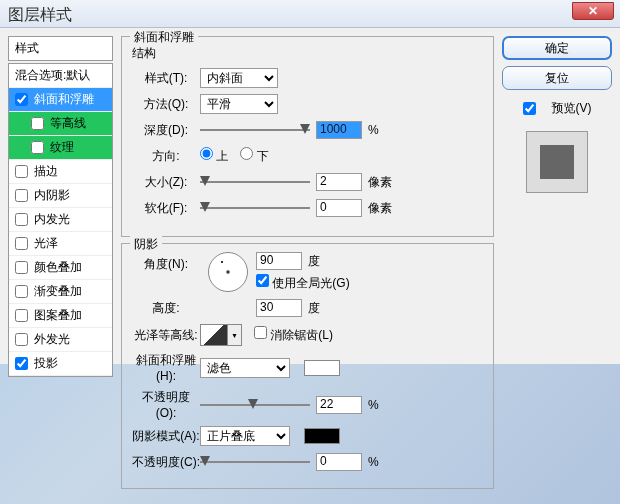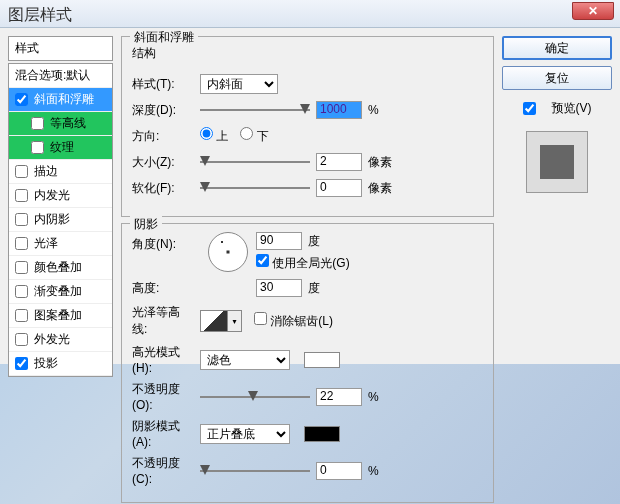--- a/index.html
+++ b/index.html
@@ -13,41 +13,41 @@
 .styles-list { border: 1px solid #999; background: #fff; }
 .style-item { padding: 3px 6px; border-bottom: 1px solid #eee; display: flex; align-items: center; cursor: pointer; }
 .style-item.selected { background: #3399ff; color: #fff; }
 .style-item.subsel { background: #22c55e; }
 .style-item.indent { padding-left: 22px; }
 .style-item input[type=checkbox] { margin-right: 6px; }
 .main-area { flex: 1; display: flex; flex-direction: column; gap: 6px; }
 .fieldset { border: 1px solid #aaa; padding: 8px 10px 10px; position: relative; }
 .fieldset-title { position: absolute; top: -8px; left: 8px; background: #f0f0f0; padding: 0 4px; font-size: 12px; }
 .section { margin-bottom: 8px; }
-.section-title { font-size: 12px; margin-bottom: 12px; }
+.section-title { font-size: 12px; margin-bottom: 6px; }
 .row { display: flex; align-items: center; margin-bottom: 6px; min-height: 20px; }
-.row-label { width: 68px; text-align: left; padding-right: 6px; }
+.row-label { width: 68px; text-align: center; }
 .row select { width: 78px; height: 20px; border: 1px solid #999; background: #fff; padding: 0 2px; }
 .slider { flex: 0 0 110px; height: 16px; position: relative; margin-right: 6px; }
 .slider-track { position: absolute; top: 7px; left: 0; right: 0; height: 2px; background: #888; }
 .slider-thumb { position: absolute; top: 2px; width: 0; height: 0; border-left: 5px solid transparent; border-right: 5px solid transparent; border-top: 10px solid #555; }
 .numbox { width: 46px; height: 18px; border: 1px solid #999; background: #fff; padding: 0 3px; text-align: left; }
-.numbox.sel { background: #3399ff; color: #4c1d95; }
+.numbox.sel { background: #3399ff; color: #0f172a; }
 .unit { margin-left: 6px; }
 .radio-group { display: flex; gap: 12px; }
 .angle-circle { width: 40px; height: 40px; border: 1px solid #888; border-radius: 50%; background: #fff; margin: 0 8px; position: relative; }
 .angle-dot { width: 3px; height: 3px; background: #333; position: absolute; top: 50%; left: 50%; transform: translate(-50%,-50%); }
 .angle-tick { position: absolute; width: 2px; height: 2px; background: #333; top: 8px; left: 12px; }
 .contour-swatch { width: 28px; height: 22px; border: 1px solid #888; background: linear-gradient(135deg, #fff 48%, #333 50%); display: inline-block; vertical-align: middle; }
 .color-swatch { width: 36px; height: 16px; border: 1px solid #888; display: inline-block; }
 .color-swatch.white { background: #fff; }
 .color-swatch.black { background: #000; }
 .dropdown-arrow { width: 14px; height: 22px; border: 1px solid #888; border-left: none; background: #eee; display: inline-flex; align-items: center; justify-content: center; font-size: 8px; }
 .right-panel { width: 110px; display: flex; flex-direction: column; gap: 6px; }
-.btn { height: 24px; border: 1px solid #6a8bbd; background: linear-gradient(#fdfdff, #e0ebf7); border-radius: 2px; cursor: pointer; display: flex; align-items: center; justify-content: center; }
+.btn { height: 24px; border: 1px solid #6a8bbd; background: linear-gradient(#fdfdff, #e0ebf7); border-radius: 7px; cursor: pointer; display: flex; align-items: center; justify-content: center; }
 .btn.primary { border: 2px solid #3a7dd8; }
 .preview-check { display: flex; align-items: center; justify-content: center; gap: 16px; margin-top: 4px; }
 .preview-box { width: 62px; height: 62px; background: #ddd; border: 1px solid #999; margin: 8px auto 0; display: flex; align-items: center; justify-content: center; }
 .preview-inner { width: 34px; height: 34px; background: #666; }
 </style>
 </head>
 <body>
 
 <div class="titlebar">
   <span class="titlebar-text">图层样式</span>
@@ -75,25 +75,25 @@
           <div class="style-item subsel indent">
             <input type="checkbox" style="">
             <span>纹理</span>
           </div>
           <div class="style-item">
             <input type="checkbox" style="">
             <span>描边</span>
           </div>
           <div class="style-item">
             <input type="checkbox" style="">
+            <span>内阴影</span>
+          </div>
+          <div class="style-item">
+            <input type="checkbox" style="">
             <span>内发光</span>
-          </div>
-          <div class="style-item">
-            <input type="checkbox" style="">
-            <span>内阴影</span>
           </div>
           <div class="style-item">
             <input type="checkbox" style="">
             <span>光泽</span>
           </div>
           <div class="style-item">
             <input type="checkbox" style="">
             <span>颜色叠加</span>
           </div>
           <div class="style-item">
@@ -117,20 +117,24 @@
   </div>
 
   <div class="main-area">
     <div class="fieldset">
       <span class="fieldset-title">斜面和浮雕</span>
       <div class="section">
         <div class="section-title">结构</div>
         <div class="row">
           <span class="row-label">样式(T):</span>
           <select><option>内斜面</option></select>
+        </div>
+        <div class="row">
+          <span class="row-label">方法(Q):</span>
+          <select><option>平滑</option></select>
         </div>
         <div class="row">
           <span class="row-label">深度(D):</span>
           <div class="slider">
               <div class="slider-track"></div>
               <div class="slider-thumb" style="left:100px"></div>
             </div>
           <span class="numbox sel">1000</span>
           <span class="unit">%</span>
         </div>
@@ -184,21 +188,21 @@
         <span class="numbox">30</span>
         <span class="unit">度</span>
       </div>
       <div class="row">
         <span class="row-label">光泽等高线:</span>
         <span class="contour-swatch"></span>
           <span class="dropdown-arrow">▾</span>
         <label style="margin-left:12px"><input type="checkbox" style=""> <span>消除锯齿(L)</span></label>
       </div>
       <div class="row">
-        <span class="row-label">高光模式(H):</span>
+        <span class="row-label">斜面和浮雕(H):</span>
         <select style="width:90px"><option>滤色</option></select>
         <span style="margin-left:14px" class="color-swatch white"></span>
       </div>
       <div class="row">
         <span class="row-label">不透明度(O):</span>
         <div class="slider">
             <div class="slider-track"></div>
             <div class="slider-thumb" style="left:48px"></div>
           </div>
         <span class="numbox">22</span>

